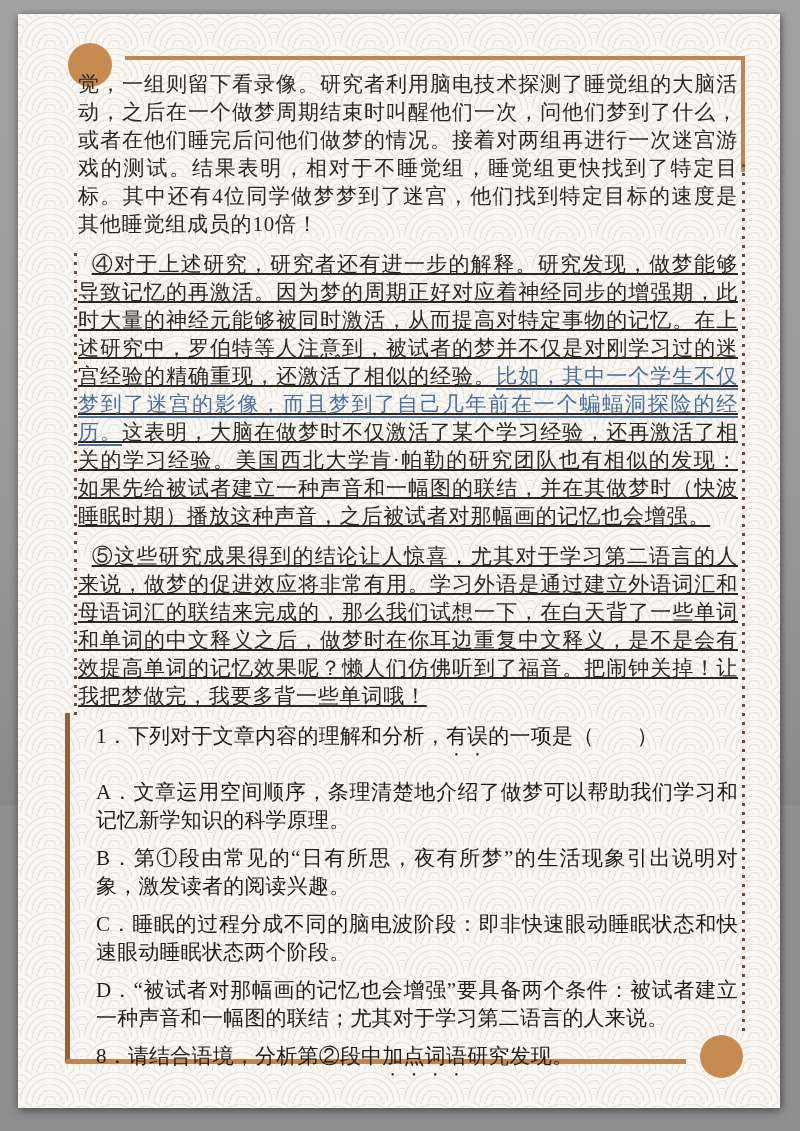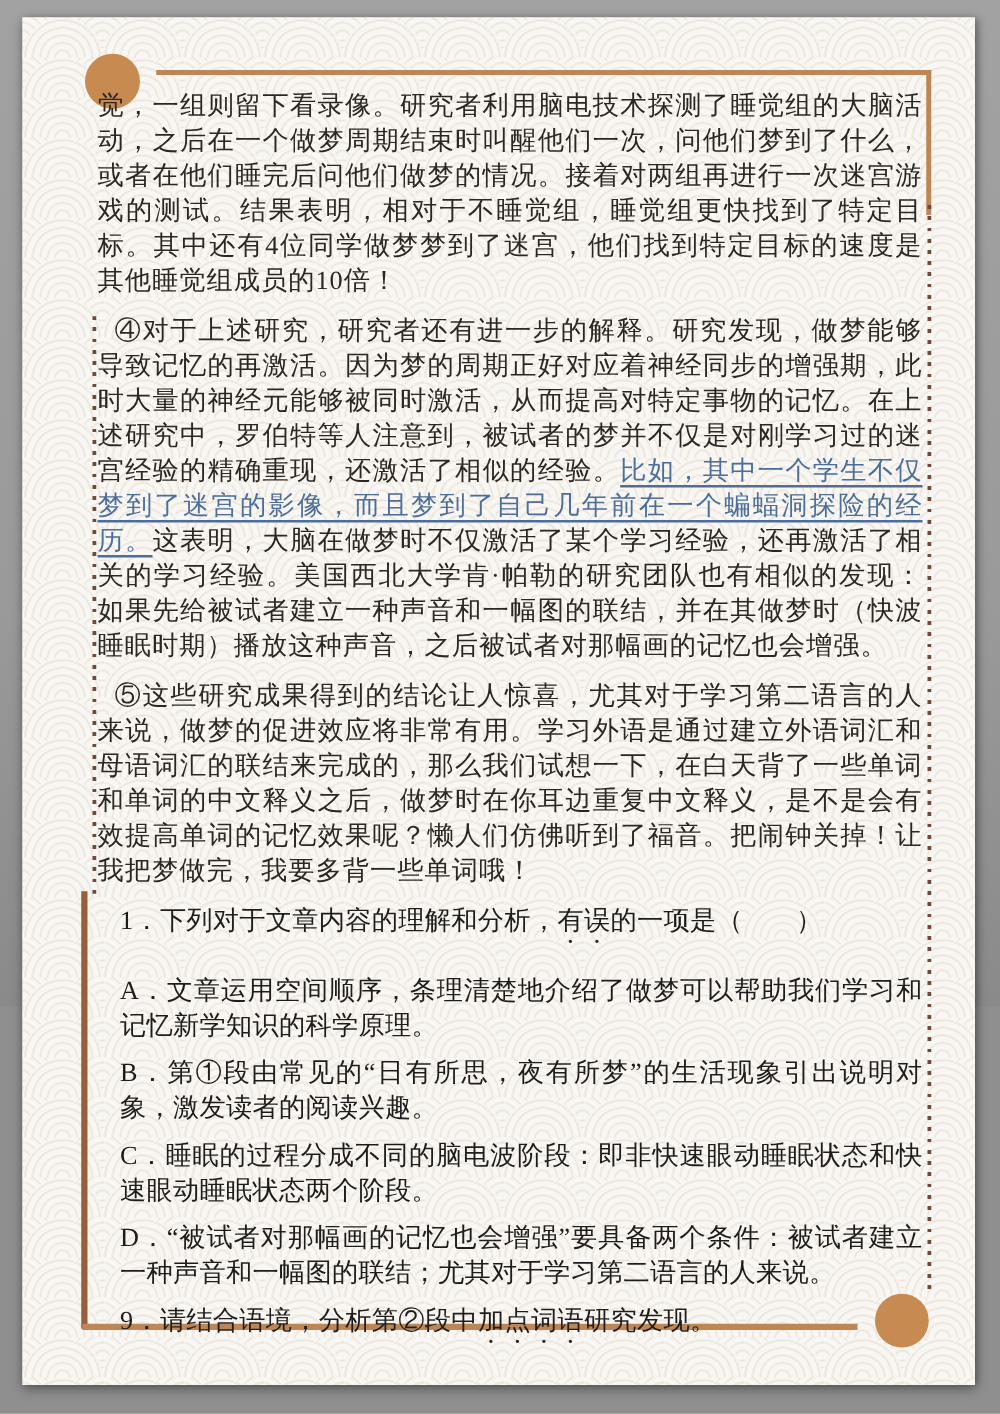--- a/index.html
+++ b/index.html
@@ -56,21 +56,21 @@
   
   .content{
     position:absolute;left:60px;top:56px;width:660px;
     color:#2b2722;
   }
   p{margin:0;text-align:justify;}
   .body{
     font-size:21px;line-height:28px;letter-spacing:0.8px;
     margin-bottom:12px;
   }
-  .indent{text-indent:0.65em;}
+  .indent{text-indent:0.65em;text-decoration:underline;}
   .hl{
     color:#4c6e99;
     text-decoration:underline;
     text-decoration-thickness:1.5px;
     text-underline-offset:5px;
   }
   .song{
     font-size:21px;line-height:28px;letter-spacing:0.2px;
     color:#1f1d1b;
     margin-left:18px;
@@ -112,17 +112,17 @@
       <p class="song q1"><span>1．下列对于文章内容的理解和分析，</span><em class="emdots">有误</em><span>的一项是（　　）</span></p>
 
       <p class="song opt">A．文章运用空间顺序，条理清楚地介绍了做梦可以帮助我们学习和记忆新学知识的科学原理。</p>
 
       <p class="song opt">B．第①段由常见的“日有所思，夜有所梦”的生活现象引出说明对象，激发读者的阅读兴趣。</p>
 
       <p class="song opt">C．睡眠的过程分成不同的脑电波阶段：即非快速眼动睡眠状态和快速眼动睡眠状态两个阶段。</p>
 
       <p class="song opt">D．“被试者对那幅画的记忆也会增强”要具备两个条件：被试者建立一种声音和一幅图的联结；尤其对于学习第二语言的人来说。</p>
 
-      <p class="song q2"><span>9．请结合语境，分析第②段中</span><em class="emdots">加点词语</em><span>研究发现。</span></p>
+      <p class="song q2"><span>8．请结合语境，分析第②段中</span><em class="emdots">加点词语</em><span>研究发现。</span></p>
 
     </div>
   </div>
 </div>
 
 </body></html>

